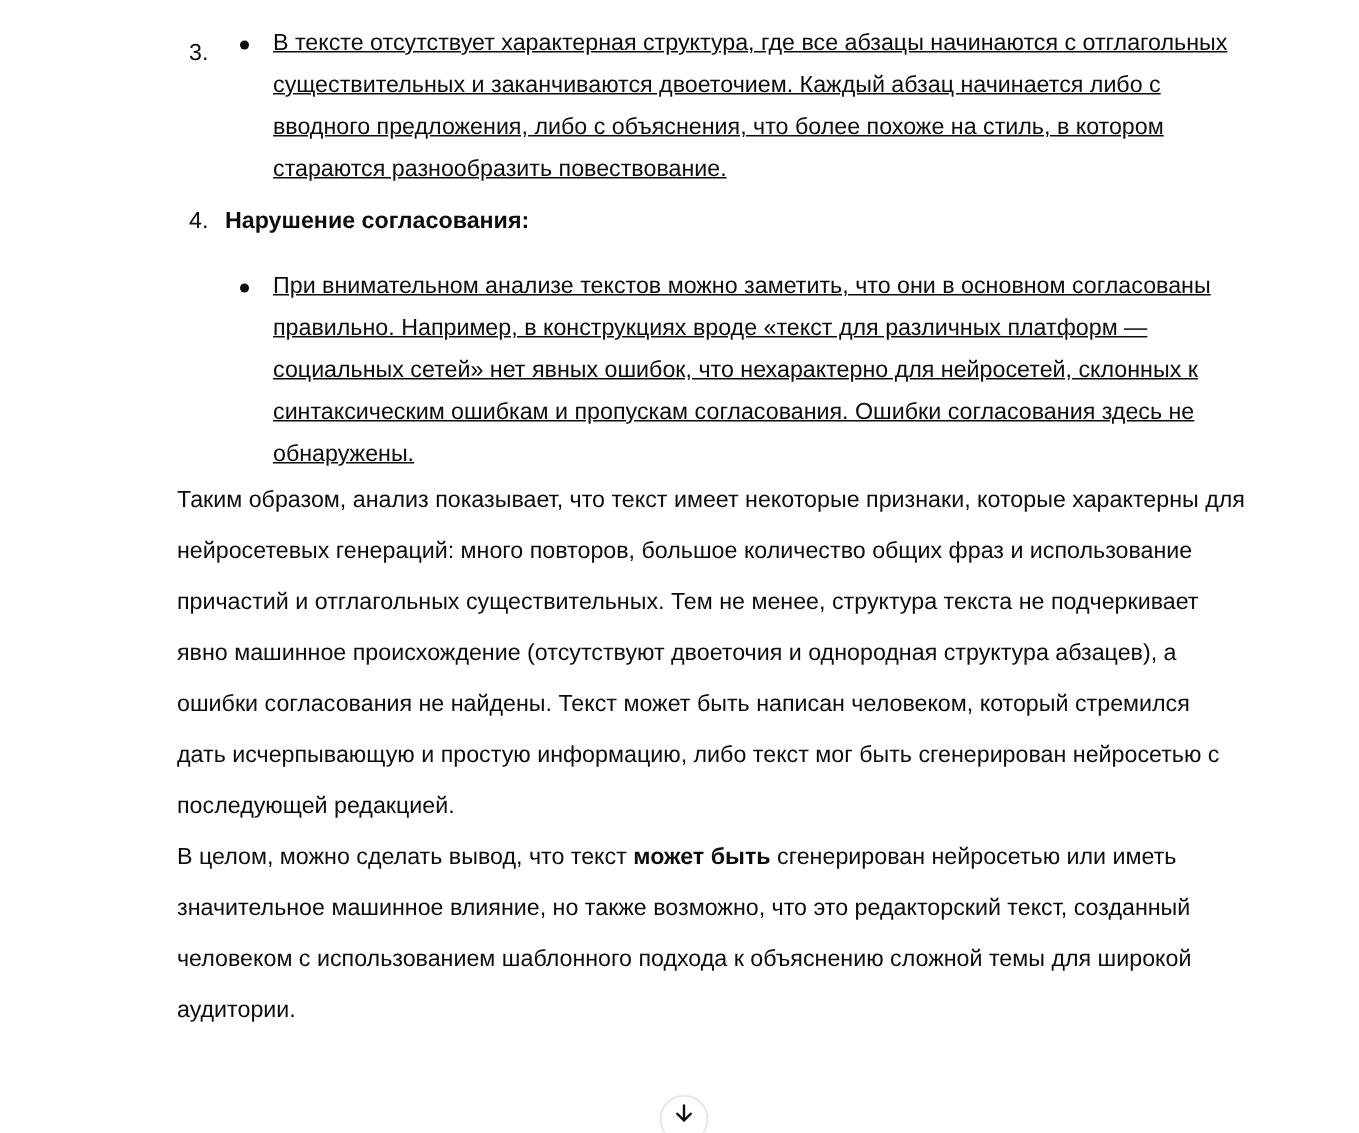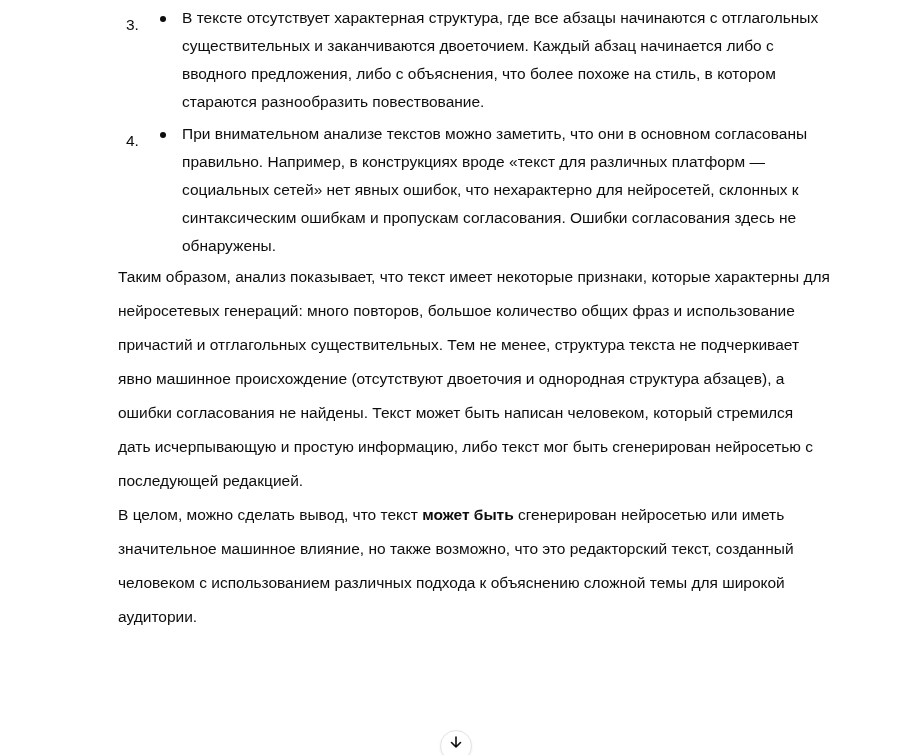--- a/index.html
+++ b/index.html
@@ -9,21 +9,21 @@
     color: #0d0d0d;
     font-size: 15.5px;
   }
   .content { position: absolute; left: 118px; top: 0; width: 712px; }
   ol.main { list-style: none; margin: 0; padding: 0; }
   ol.main > li { position: relative; padding-left: 32px; }
   .num { position: absolute; left: 8px; top: 0; line-height: 28px; }
   .item-title { font-weight: bold; line-height: 28px; display: block; padding-top: 7px; }
   .num { top: 7px; }
   ul.sub { list-style: none; margin: 0; padding: 0; }
-  ul.sub > li { position: relative; padding-left: 32px; line-height: 28px; margin-top: 4px; }
+  ul.sub > li { position: relative; padding-left: 32px; line-height: 28px; margin-top: 15px; text-decoration: underline; }
   ul.sub > li::before {
     content: ""; position: absolute; left: 10px; top: 12px;
     width: 6px; height: 6px; border-radius: 50%; background: #0d0d0d;
   }
   p.para { margin: 0; line-height: 34px; }
   .p1 { margin-top: 20px; }
   .p2 { margin-top: 20px; }
   .scroll-btn {
     position: absolute; left: 440px; top: 730px; width: 30px; height: 30px;
     border: 1px solid #e3e3e3; border-radius: 50%; background: #fff;
@@ -39,29 +39,30 @@
 <div class="content">
   <ol class="main">
     <li>
       <span class="num">3.</span>
       <ul class="sub">
         <li>В тексте отсутствует характерная структура, где все абзацы начинаются с отглагольных существительных и заканчиваются двоеточием. Каждый абзац начинается либо с вводного предложения, либо с объяснения, что более похоже на стиль, в котором стараются разнообразить повествование.</li>
       </ul>
     </li>
     <li>
       <span class="num">4.</span>
+      <span class="item-title"><b>Нарушение согласования</b><span>:</span></span>
       <ul class="sub">
         <li>При внимательном анализе текстов можно заметить, что они в основном согласованы правильно. Например, в конструкциях вроде «текст для различных платформ — социальных сетей» нет явных ошибок, что нехарактерно для нейросетей, склонных к синтаксическим ошибкам и пропускам согласования. Ошибки согласования здесь не обнаружены.</li>
       </ul>
     </li>
   </ol>
 
   <p class="para p1">Таким образом, анализ показывает, что текст имеет некоторые признаки, которые характерны для нейросетевых генераций: много повторов, большое количество общих фраз и использование причастий и отглагольных существительных. Тем не менее, структура текста не подчеркивает явно машинное происхождение (отсутствуют двоеточия и однородная структура абзацев), а ошибки согласования не найдены. Текст может быть написан человеком, который стремился дать исчерпывающую и простую информацию, либо текст мог быть сгенерирован нейросетью с последующей редакцией.</p>
 
-  <p class="para p2"><span>В целом, можно сделать вывод, что текст </span><b>может быть</b><span> сгенерирован нейросетью или иметь значительное машинное влияние, но также возможно, что это редакторский текст, созданный человеком с использованием различных подхода к объяснению сложной темы для широкой аудитории.</span></p>
+  <p class="para p2"><span>В целом, можно сделать вывод, что текст </span><b>может быть</b><span> сгенерирован нейросетью или иметь значительное машинное влияние, но также возможно, что это редакторский текст, созданный человеком с использованием шаблонного подхода к объяснению сложной темы для широкой аудитории.</span></p>
 </div>
 
 <div class="scroll-btn">
   <span>
     <svg width="14" height="14" viewBox="0 0 14 14">
       <path d="M7 2 V12 M2.5 7.5 L7 12 L11.5 7.5" stroke="#0d0d0d" stroke-width="1.6" fill="none" stroke-linecap="round" stroke-linejoin="round"></path>
     </svg>
   </span>
 </div>
 

